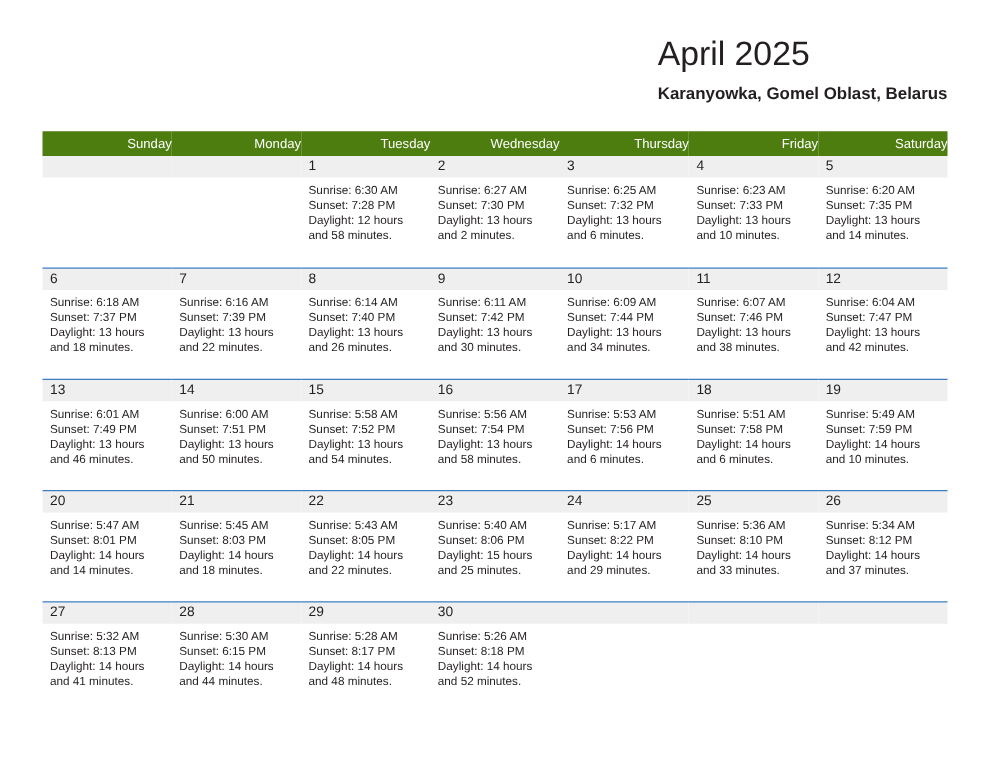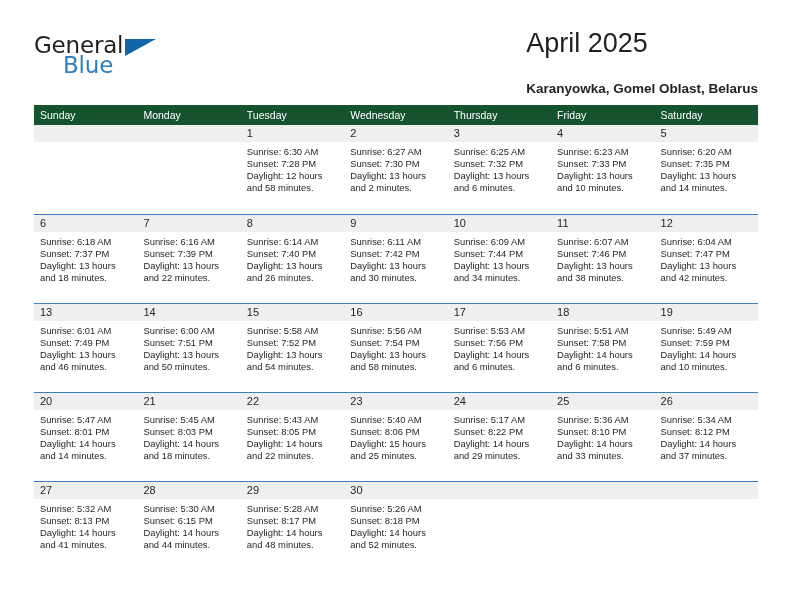--- a/index.html
+++ b/index.html
@@ -75,21 +75,21 @@
     text-align: left;
   }
   .cal-title {
     font-size: 27px;
     font-weight: 400;
     color: #231f20;
     line-height: 34px;
     font-family: "Liberation Sans", sans-serif;
   }
   .cal-subtitle {
-    margin-top: 21px;
+    margin-top: 7px;
     font-size: 13.5px;
     font-weight: bold;
     color: #231f20;
     line-height: 16px;
     font-family: "Liberation Sans", sans-serif;
   }
 
   
   .calendar {
     position: absolute;
@@ -100,25 +100,25 @@
     table-layout: fixed;
   }
   .calendar th, .calendar td {
     padding: 0;
     margin: 0;
     width: 103.42px;
     vertical-align: top;
   }
 
   .dow {
-    background: #14532d;
+    background: #4d7c0f;
     color: #ffffff;
     font-size: 10.5px;
     font-weight: normal;
-    text-align: left;
+    text-align: right;
     height: 20px;
     line-height: 20px;
     padding-left: 6px !important;
     box-sizing: border-box;
     font-family: "Liberation Sans", sans-serif;
   }
 
   .week-row > td {
     border-top: 1.5px solid #3b7dc0;
     height: 89px;
@@ -160,25 +160,20 @@
     white-space: normal;
   }
 </style>
 </head>
 <body>
 
 <div class="page">
 
   <div class="header">
 
-    <div class="logo">
-      <span class="logo-general">General</span>
-      <span class="logo-triangle"></span>
-      <span class="logo-blue">Blue</span>
-    </div>
 
     <div class="title-block">
       <div class="cal-title">April 2025</div>
       <div class="cal-subtitle">Karanyowka, Gomel Oblast, Belarus</div>
     </div>
 
   </div>
 
   <table class="calendar">
     <thead>

